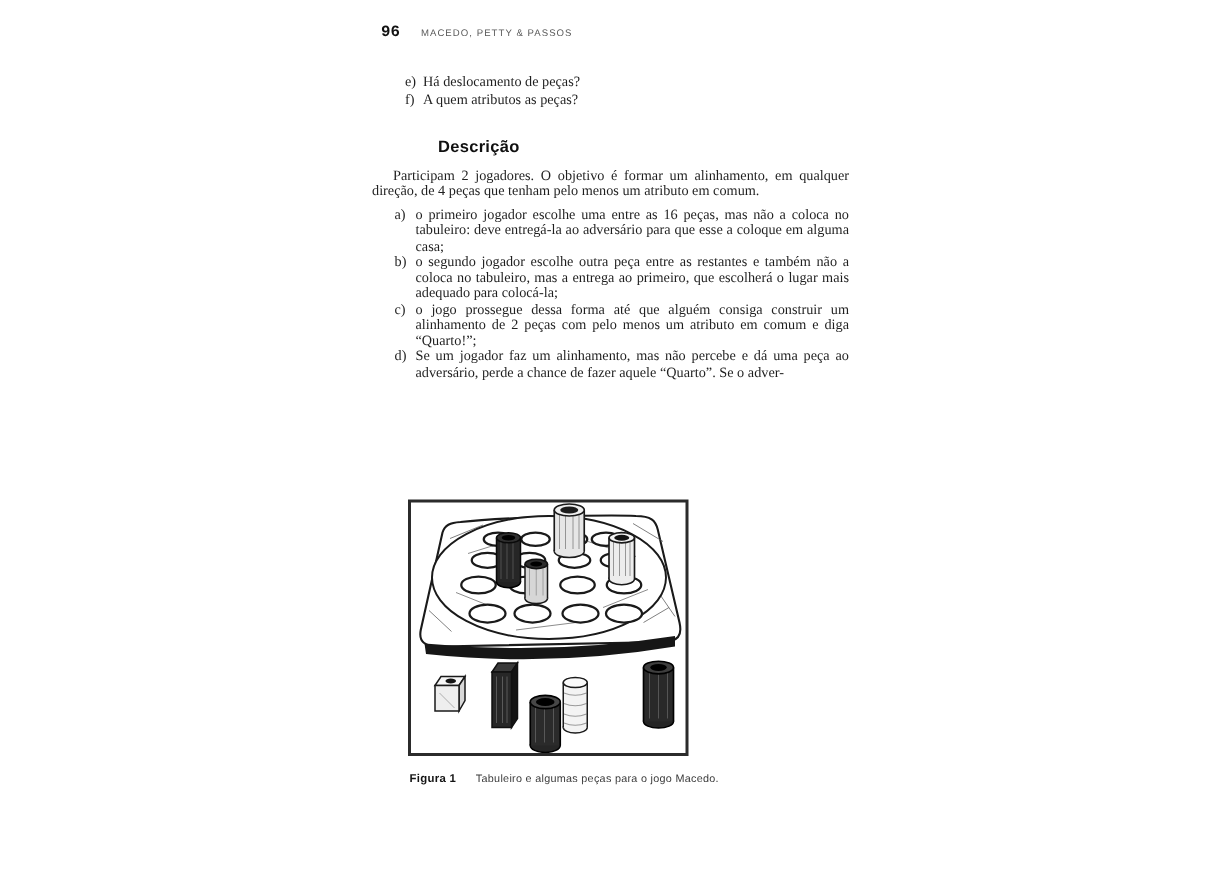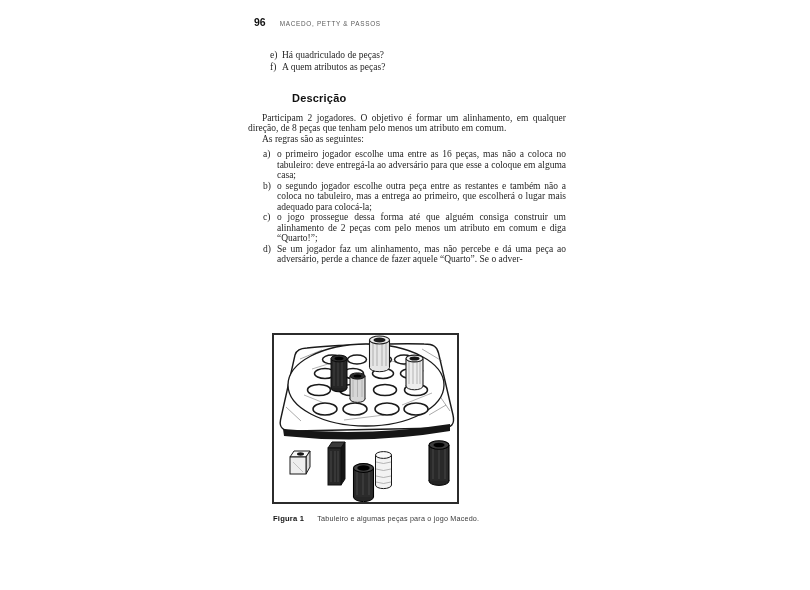--- a/index.html
+++ b/index.html
@@ -1,21 +1,21 @@
 <!DOCTYPE html>
 <html lang="pt"><head>
 <meta charset="utf-8">
 <style>
   html,body{margin:0;padding:0;background:#fff;}
   .page{position:relative;width:810px;height:590px;background:#ffffff;overflow:hidden;
         font-family:"Liberation Serif",serif;color:#1f1f1f;}
 
   
   .running-header{position:absolute;left:254px;top:16px;display:flex;align-items:baseline;gap:14px;}
-  .page-num{font-family:Liberation Sans, sans-serif;font-weight:bold;font-size:10.5px;color:#111;}
+  .page-num{font-family:Liberation Mono, monospace;font-weight:bold;font-size:10.5px;color:#111;}
   .running-head{font-family:"Liberation Sans",sans-serif;font-size:6.4px;letter-spacing:0.7px;
                 color:#5a5a5a;text-transform:uppercase;}
 
   
   .text-block{position:absolute;left:248px;top:50px;width:318px;font-size:9.5px;line-height:10.5px;}
   .qlist{margin:0 0 0 22px;}
   .qlist .row{display:flex;line-height:11.5px;}
   .qlist .lbl{width:12px;flex:none;}
   .qlist .txt{flex:1;}
 
@@ -47,32 +47,31 @@
   <header class="running-header">
     <span class="page-num">96</span>
     <span class="running-head">Macedo, Petty &amp; Passos</span>
   </header>
 
   <main class="text-block">
 
     <div class="qlist">
       <div class="row">
         <span class="lbl">e)</span>
-        <span class="txt">Há quadriculado de peças?</span>
+        <span class="txt">Há deslocamento de peças?</span>
       </div>
       <div class="row">
         <span class="lbl">f)</span>
         <span class="txt">A quem atributos as peças?</span>
       </div>
     </div>
 
     <h2 class="sec-heading">Descrição</h2>
 
-    <p class="para">Participam 2 jogadores. O objetivo é formar um alinhamento, em qualquer direção, de 8 peças que tenham pelo menos um atributo em comum.</p>
-    <p class="para">As regras são as seguintes:</p>
+    <p class="para">Participam 2 jogadores. O objetivo é formar um alinhamento, em qualquer direção, de 4 peças que tenham pelo menos um atributo em comum.</p>
 
     <div class="rules">
       <div class="row">
         <span class="lbl">a)</span>
         <span class="txt">o primeiro jogador escolhe uma entre as 16 peças, mas não a coloca no tabuleiro: deve entregá-la ao adversário para que esse a coloque em alguma casa;</span>
       </div>
       <div class="row">
         <span class="lbl">b)</span>
         <span class="txt">o segundo jogador escolhe outra peça entre as restantes e também não a coloca no tabuleiro, mas a entrega ao primeiro, que escolherá o lugar mais adequado para colocá-la;</span>
       </div>

